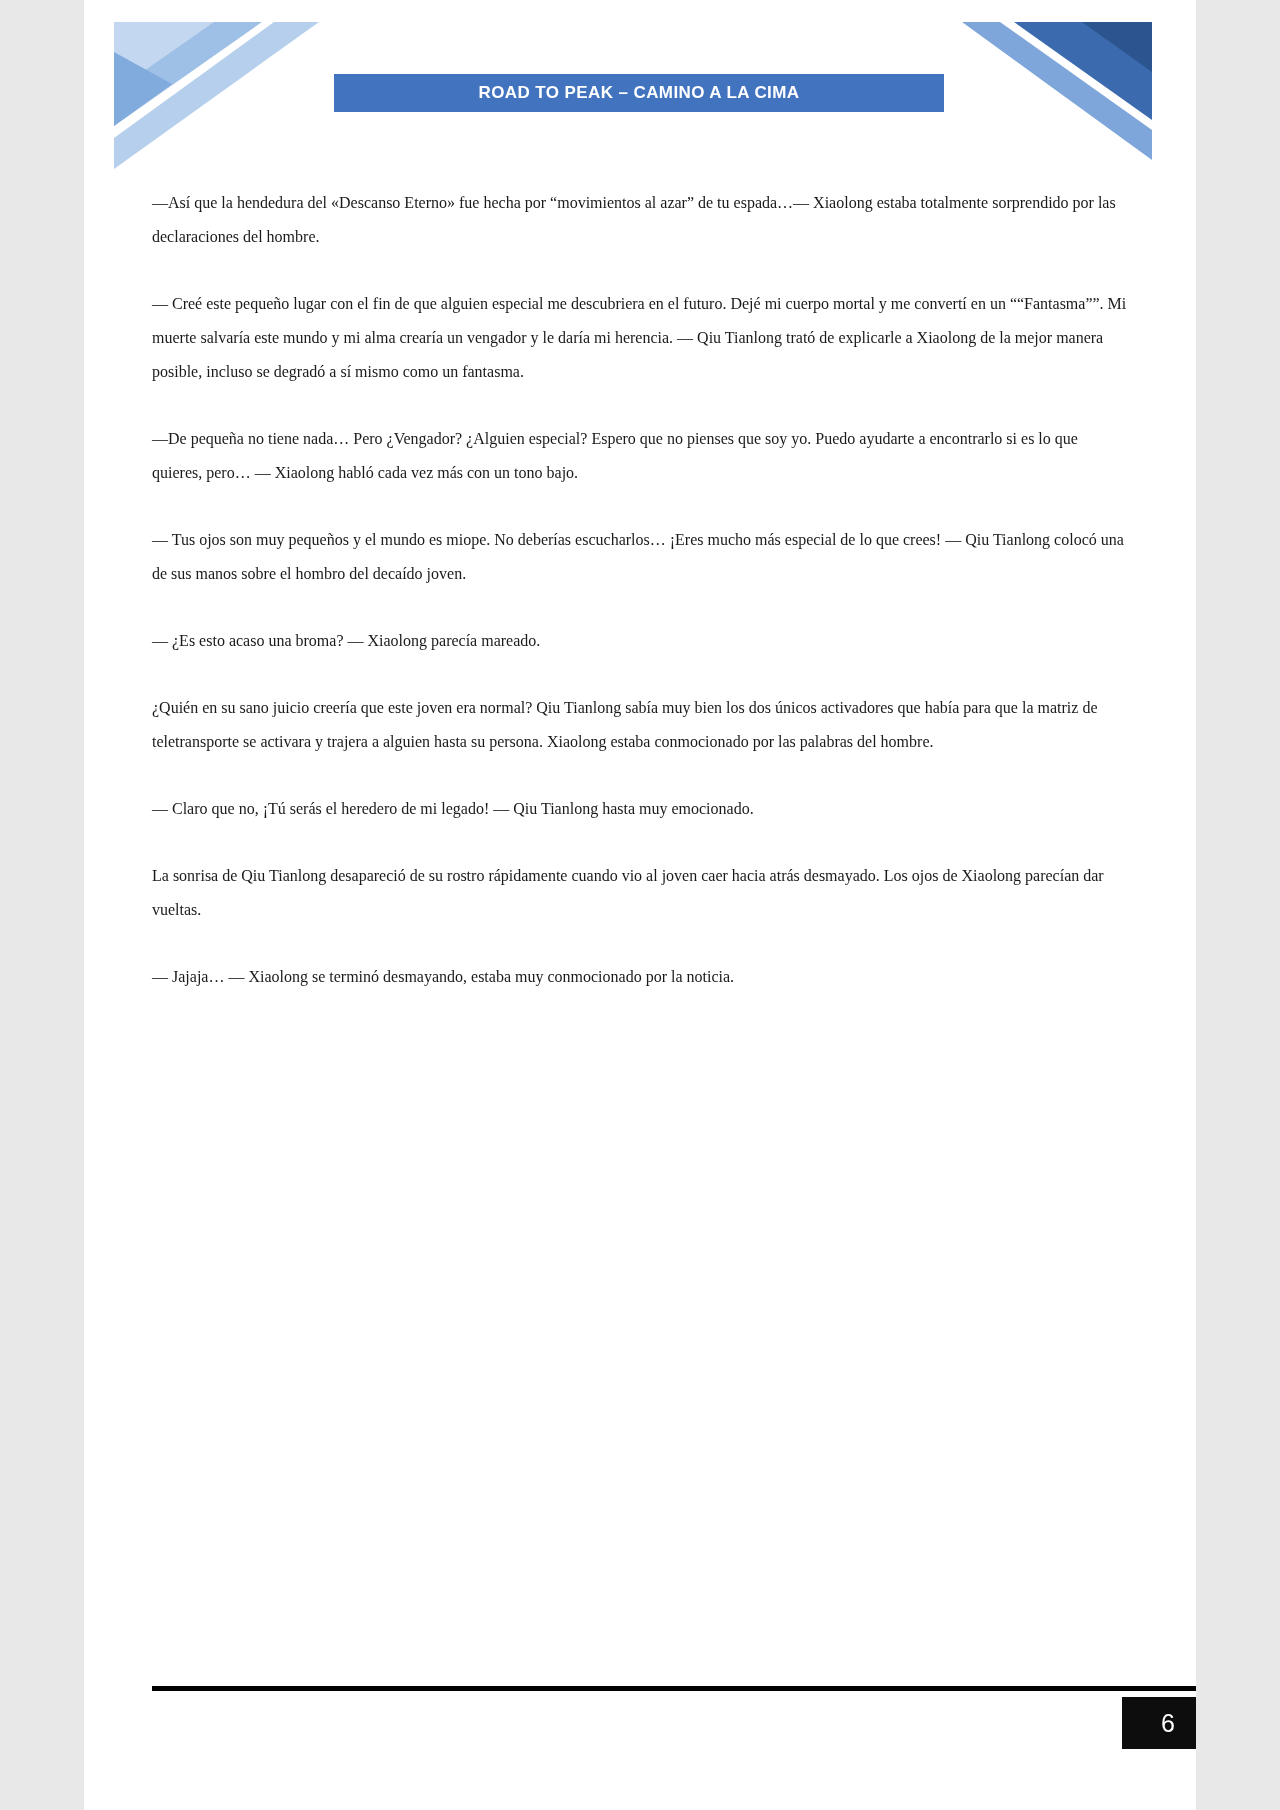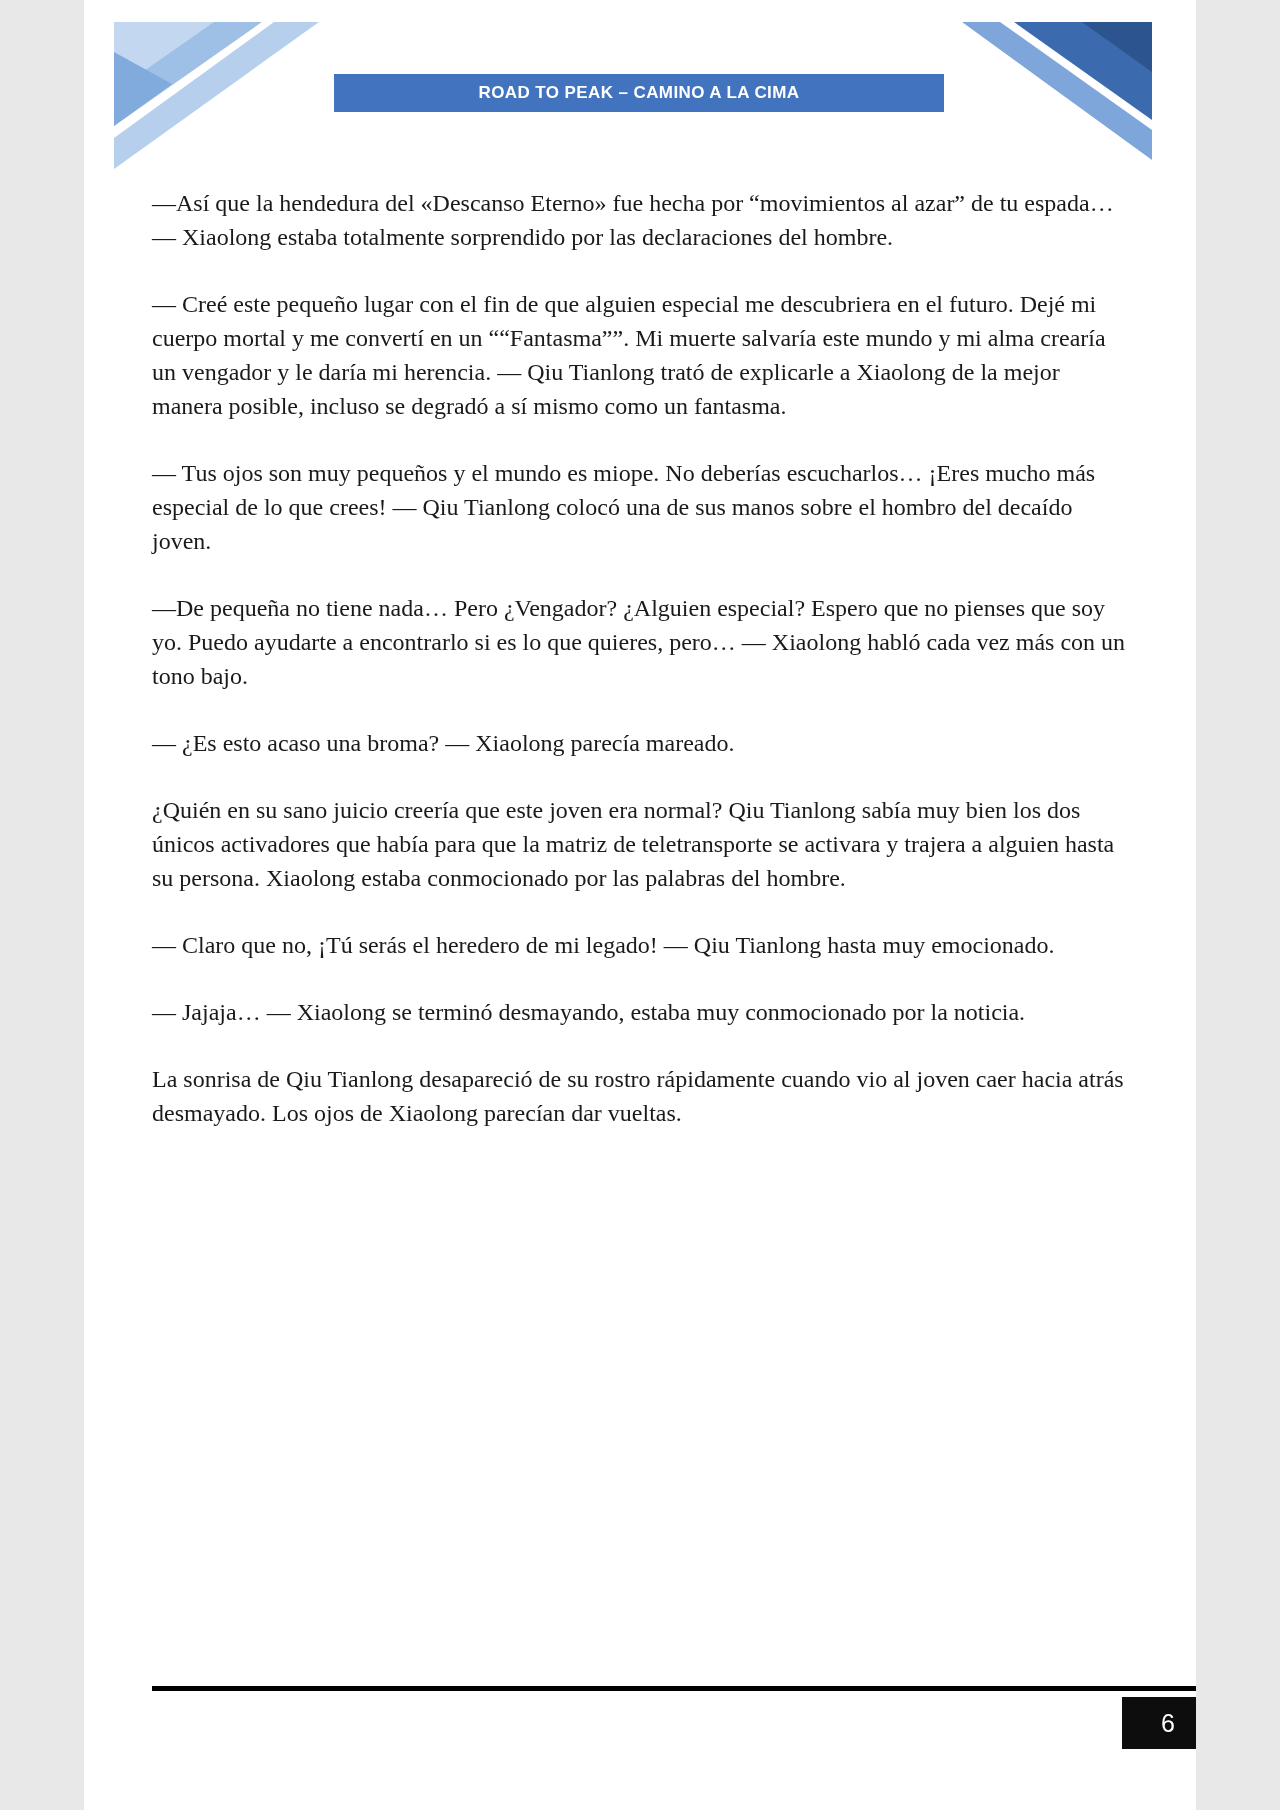--- a/index.html
+++ b/index.html
@@ -42,21 +42,21 @@
   
   .content {
     position: absolute;
     top: 186px;
     left: 68px;
     width: 977px;
     color: #1a1a1a;
   }
   .content p {
     margin: 0 0 33px 0;
-    font-size: 24px;
+    font-size: 16px;
     line-height: 34px;
     text-align: left;
   }
 
   
   .footer-line {
     position: absolute;
     left: 68px;
     top: 1686px;
     width: 1144px;
@@ -102,27 +102,27 @@
     </svg>
   </div>
 
   <div class="header-bar">
     <span class="title">ROAD TO PEAK – CAMINO A LA CIMA</span>
   </div>
 
   <div class="content">
     <p>—Así que la hendedura del «Descanso Eterno» fue hecha por “movimientos al azar” de tu espada…— Xiaolong estaba totalmente sorprendido por las declaraciones del hombre.</p>
     <p>— Creé este pequeño lugar con el fin de que alguien especial me descubriera en el futuro. Dejé mi cuerpo mortal y me convertí en un ““Fantasma””. Mi muerte salvaría este mundo y mi alma crearía un vengador y le daría mi herencia. — Qiu Tianlong trató de explicarle a Xiaolong de la mejor manera posible, incluso se degradó a sí mismo como un fantasma.</p>
+    <p>—De pequeña no tiene nada… Pero ¿Vengador? ¿Alguien especial? Espero que no pienses que soy yo. Puedo ayudarte a encontrarlo si es lo que quieres, pero… — Xiaolong habló cada vez más con un tono bajo.</p>
     <p>— Tus ojos son muy pequeños y el mundo es miope. No deberías escucharlos… ¡Eres mucho más especial de lo que crees! — Qiu Tianlong colocó una de sus manos sobre el hombro del decaído joven.</p>
-    <p>—De pequeña no tiene nada… Pero ¿Vengador? ¿Alguien especial? Espero que no pienses que soy yo. Puedo ayudarte a encontrarlo si es lo que quieres, pero… — Xiaolong habló cada vez más con un tono bajo.</p>
     <p>— ¿Es esto acaso una broma? — Xiaolong parecía mareado.</p>
     <p>¿Quién en su sano juicio creería que este joven era normal? Qiu Tianlong sabía muy bien los dos únicos activadores que había para que la matriz de teletransporte se activara y trajera a alguien hasta su persona. Xiaolong estaba conmocionado por las palabras del hombre.</p>
     <p>— Claro que no, ¡Tú serás el heredero de mi legado! — Qiu Tianlong hasta muy emocionado.</p>
+    <p>La sonrisa de Qiu Tianlong desapareció de su rostro rápidamente cuando vio al joven caer hacia atrás desmayado. Los ojos de Xiaolong parecían dar vueltas.</p>
     <p>— Jajaja… — Xiaolong se terminó desmayando, estaba muy conmocionado por la noticia.</p>
-    <p>La sonrisa de Qiu Tianlong desapareció de su rostro rápidamente cuando vio al joven caer hacia atrás desmayado. Los ojos de Xiaolong parecían dar vueltas.</p>
   </div>
 
   <div class="footer-line"></div>
   <div class="page-num-box">
     <span class="num">6</span>
   </div>
 
 </div>
 
 </body></html>

